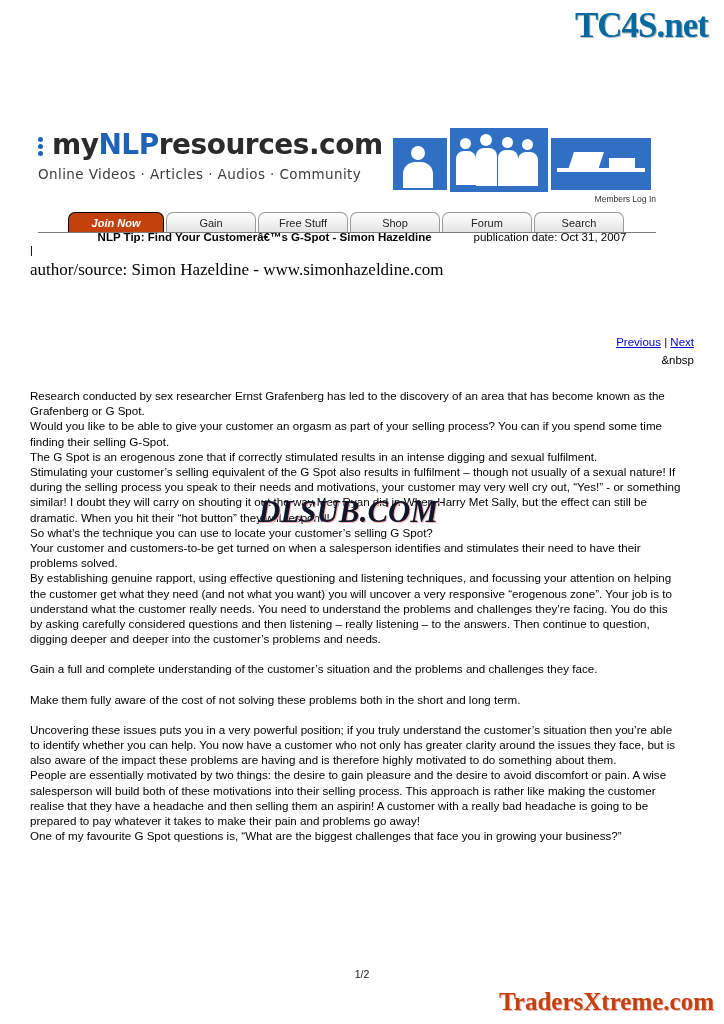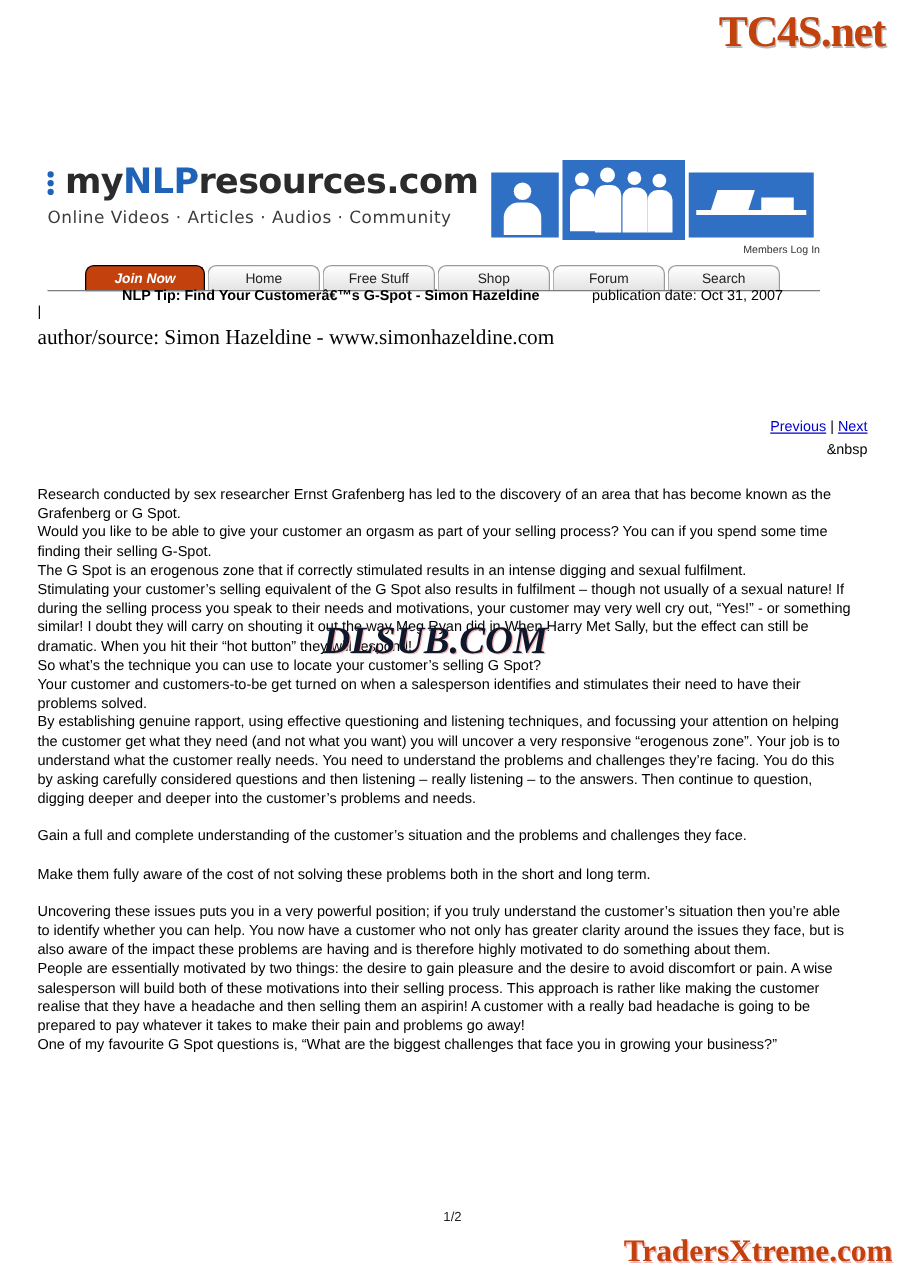--- a/index.html
+++ b/index.html
@@ -17,21 +17,21 @@
   }
 
   
   .tc4s-watermark {
     position: absolute;
     top: 6px;
     right: 16px;
     font-family: "Liberation Serif", serif;
     font-size: 35px;
     font-weight: bold;
-    color: #c2410c;
+    color: #0369a1;
     letter-spacing: -1px;
     text-shadow: 1px 1px 0 #bbb;
   }
 
   
   .page {
     position: absolute;
     left: 30px;
     top: 0;
     width: 664px;
@@ -302,21 +302,21 @@
         <div class="silhouette" style="left:6px;top:30px;width:88px;height:4px;"></div>
         <div class="silhouette" style="left:20px;top:14px;width:30px;height:18px;transform:skewX(-18deg);"></div>
         <div class="silhouette" style="left:58px;top:20px;width:26px;height:12px;"></div>
       </div>
     </div>
 
     <div class="members-log">Members Log In</div>
 
     <div class="navbar">
       <div class="nav-tab joinnow">Join Now</div>
-      <div class="nav-tab nav-w">Home</div>
+      <div class="nav-tab nav-w">Gain</div>
       <div class="nav-tab nav-w">Free Stuff</div>
       <div class="nav-tab nav-w">Shop</div>
       <div class="nav-tab nav-w">Forum</div>
       <div class="nav-tab nav-w">Search</div>
     </div>
     <div class="nav-line"></div>
   </div>
 
   <div class="article-head">
     <div class="title-row">

